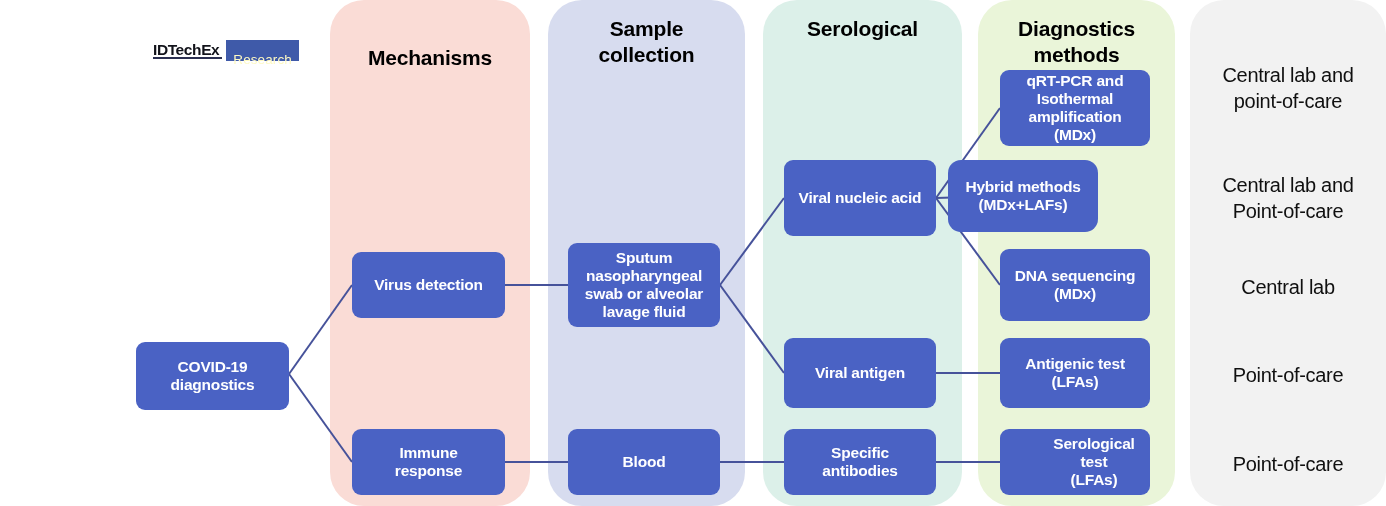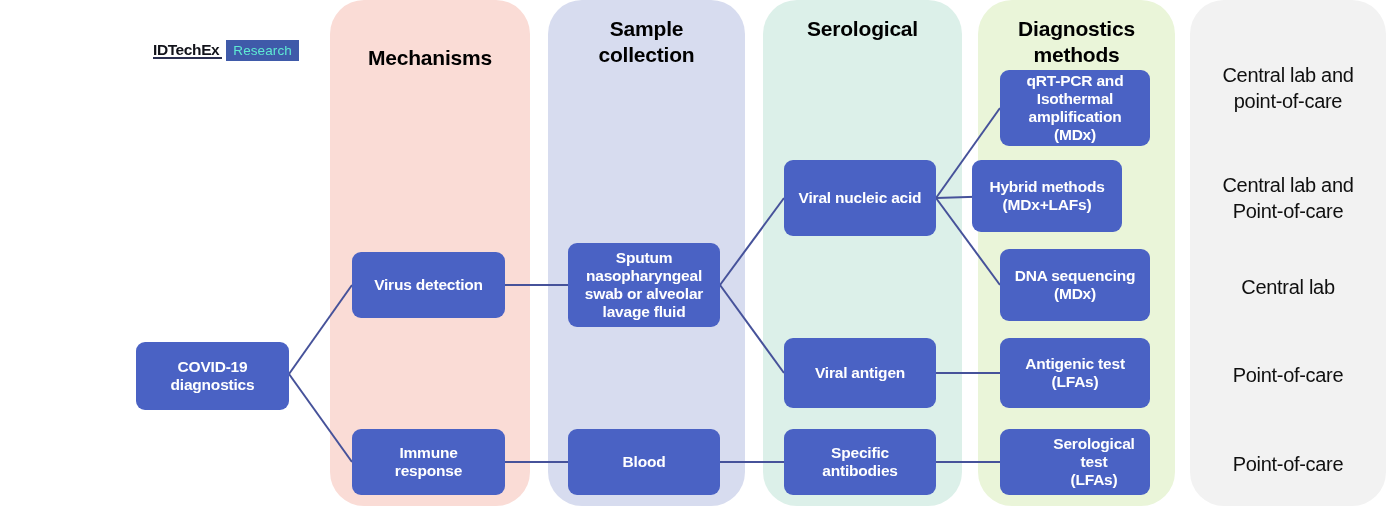--- a/index.html
+++ b/index.html
@@ -55,24 +55,24 @@
     color: #12131a;
     letter-spacing: -0.4px;
     border-bottom: 2px solid #2b2f50;
     padding: 0 3px 0 0;
     line-height: 19px;
     height: 19px;
     box-sizing: border-box;
   }
   #logo .tag {
     background: #3f5aa9;
-    color: #5eead4;
+    color: #fef9c3;
     font-size: 13.5px;
     line-height: 21px;
-    padding: 0 7px;
+    padding: 9px 7px;
     margin-left: 4px;
     letter-spacing: 0.1px;
   }
 
   
   .node {
     position: absolute;
     background: #4a62c4;
     color: #ffffff;
     border-radius: 9px;
@@ -177,21 +177,21 @@
       <div class="node" style="left: 784px; top: 429px; width: 152px; height: 66px; background: rgb(74, 98, 196); color: rgb(255, 255, 255);">
         <span>Specific
 antibodies</span>
       </div>
       <div class="node" style="left: 1000px; top: 70px; width: 150px; height: 76px; background: rgb(74, 98, 196); color: rgb(255, 255, 255);">
         <span>qRT-PCR and
 Isothermal
 amplification
 (MDx)</span>
       </div>
-      <div class="node" style="left: 972px; top: 160px; width: 150px; height: 72px; background: rgb(74, 98, 196); color: rgb(255, 255, 255);">
+      <div class="node" style="left: 948px; top: 160px; width: 150px; height: 72px; background: rgb(74, 98, 196); color: rgb(255, 255, 255); border-radius: 13px;">
         <span>Hybrid methods
 (MDx+LAFs)</span>
       </div>
       <div class="node" style="left: 1000px; top: 249px; width: 150px; height: 72px; background: rgb(74, 98, 196); color: rgb(255, 255, 255);">
         <span>DNA sequencing
 (MDx)</span>
       </div>
       <div class="node" style="left: 1000px; top: 338px; width: 150px; height: 70px; background: rgb(74, 98, 196); color: rgb(255, 255, 255);">
         <span>Antigenic test
 (LFAs)</span>

